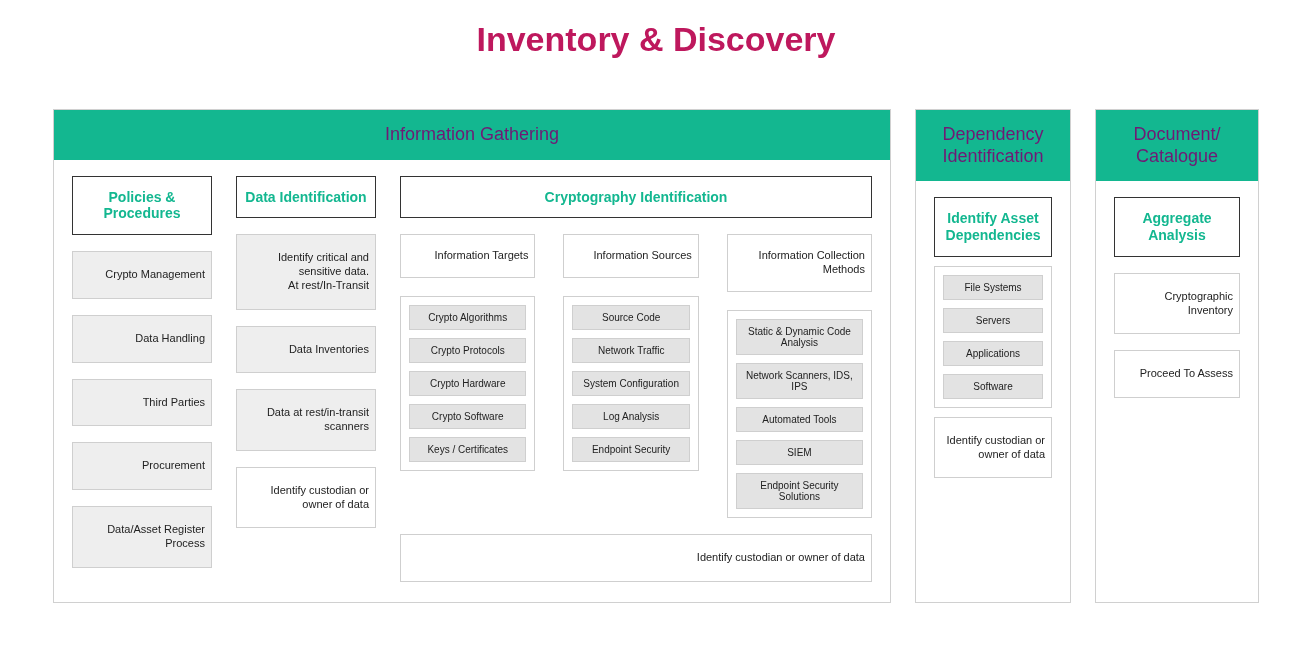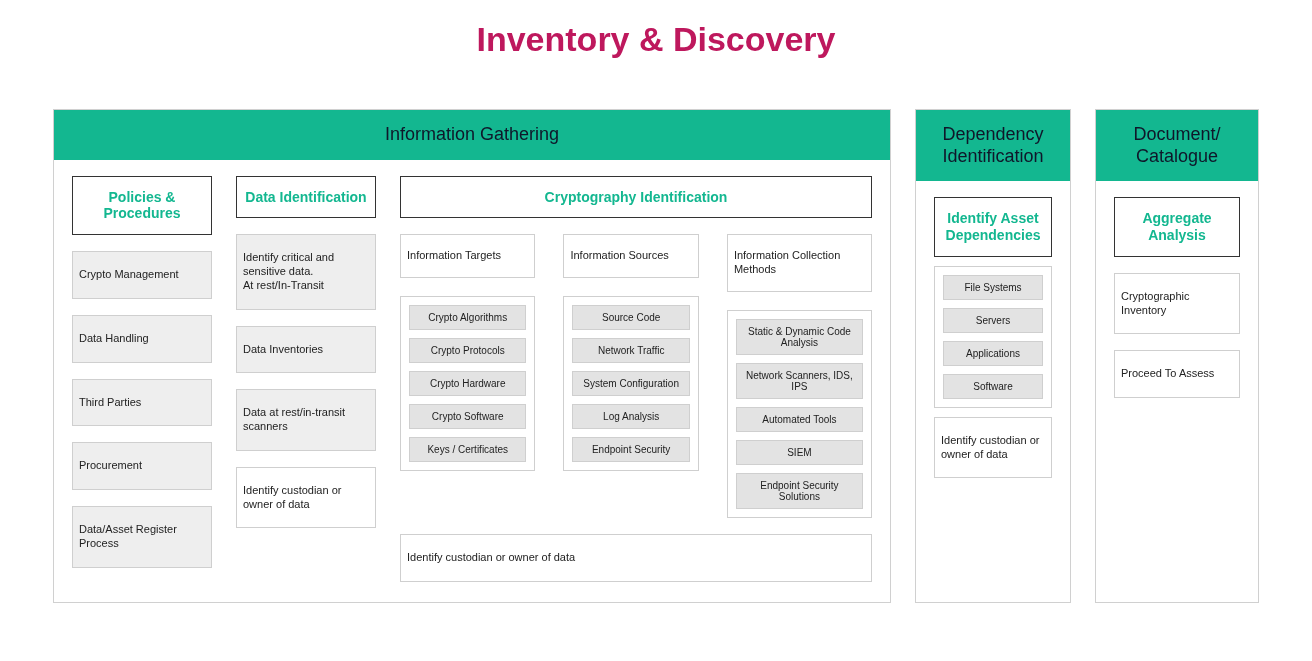--- a/index.html
+++ b/index.html
@@ -22,21 +22,21 @@
     align-items: stretch;
   }
   .panel {
     border: 1px solid #d0d0d0;
     display: flex;
     flex-direction: column;
     padding-bottom: 16px;
   }
   .panel-header {
     background: #13b790;
-    color: #0f172a;
+    color: #701a75;
     text-align: center;
     font-size: 18px;
     font-weight: 500;
     padding: 14px 8px;
     line-height: 1.2;
   }
   .panel-body {
     padding: 16px 18px 4px 18px;
     display: flex;
     gap: 24px;
@@ -54,21 +54,21 @@
     text-align: center;
     font-weight: 600;
     font-size: 14px;
     padding: 12px 6px;
     line-height: 1.2;
   }
   .box {
     background: #eeeeee;
     border: 1px solid #cfcfcf;
     font-size: 11px;
-    text-align: left;
+    text-align: right;
     padding: 10px 6px;
     line-height: 1.25;
     color: #222;
   }
   .box.white {
     background: #fff;
   }
   .box.tall { padding: 16px 6px; }
   .subcol-wrap {
     display: flex;

